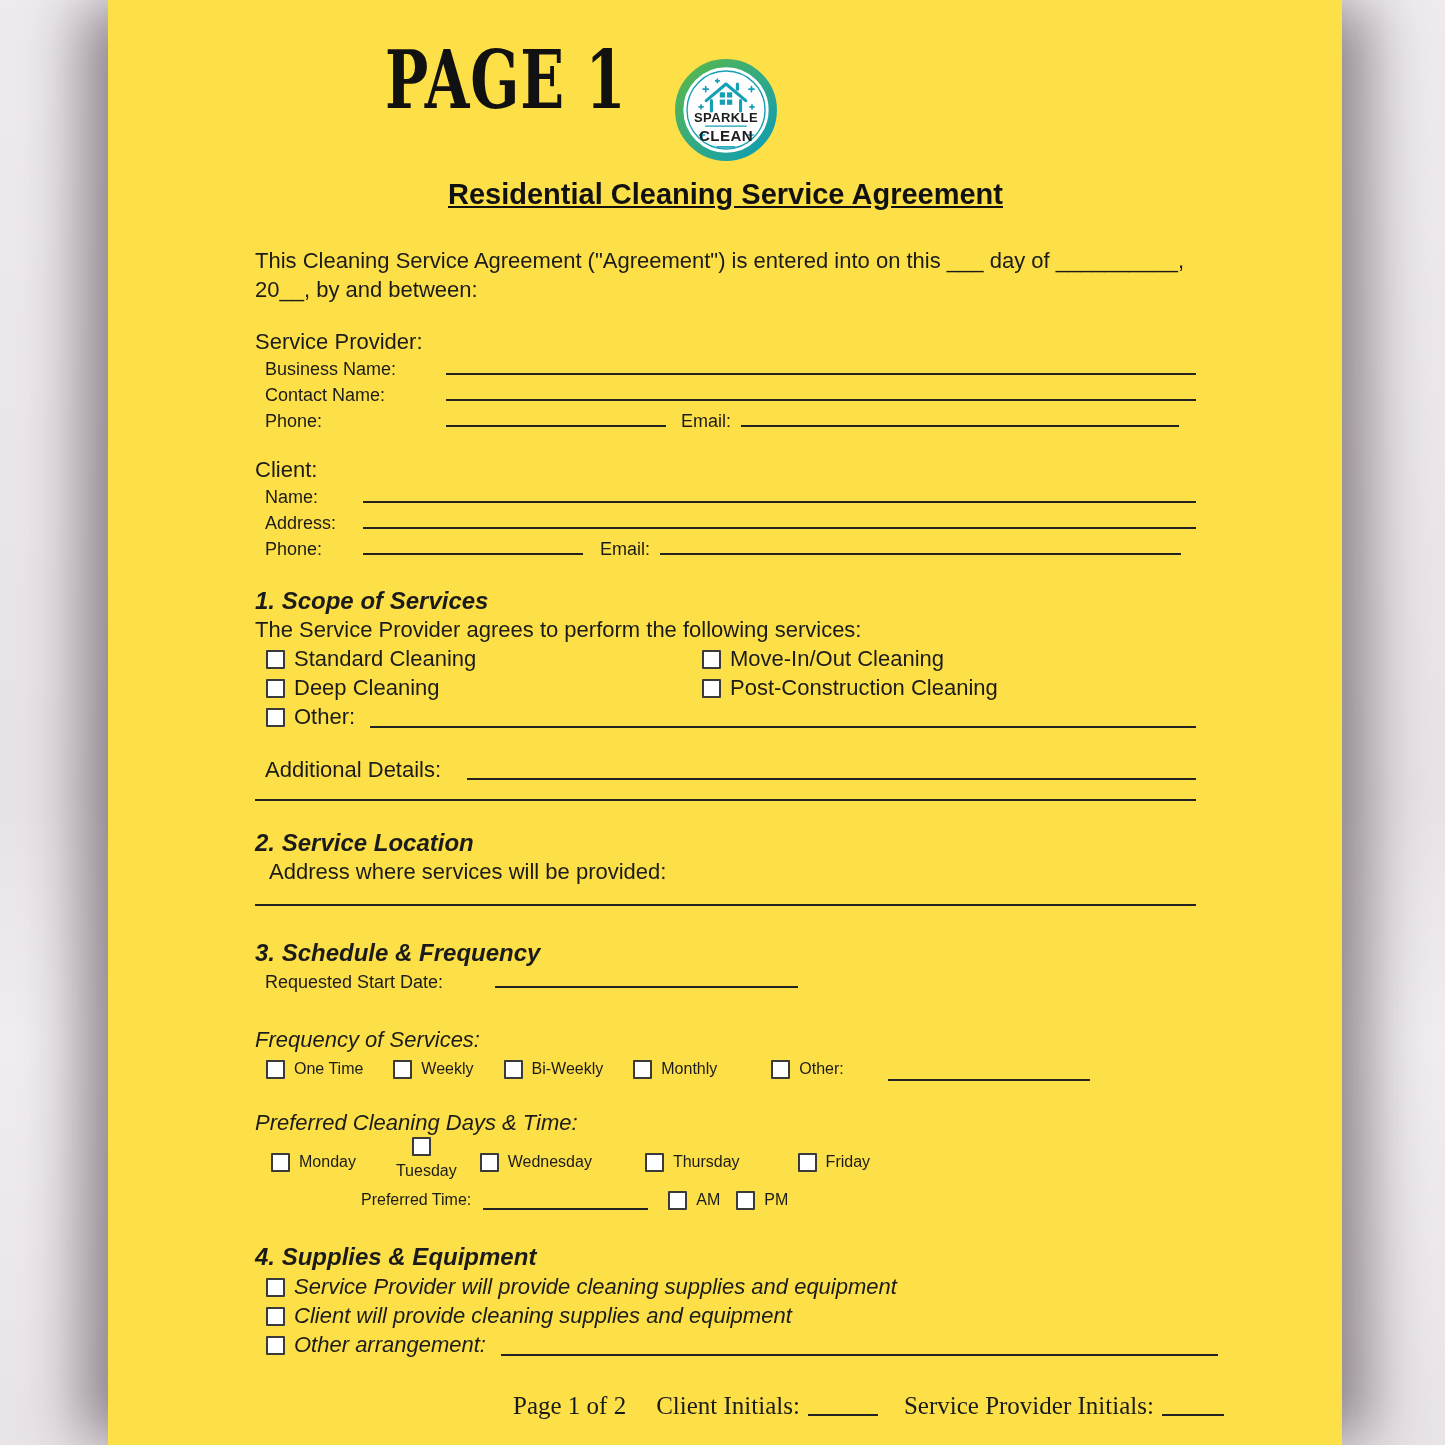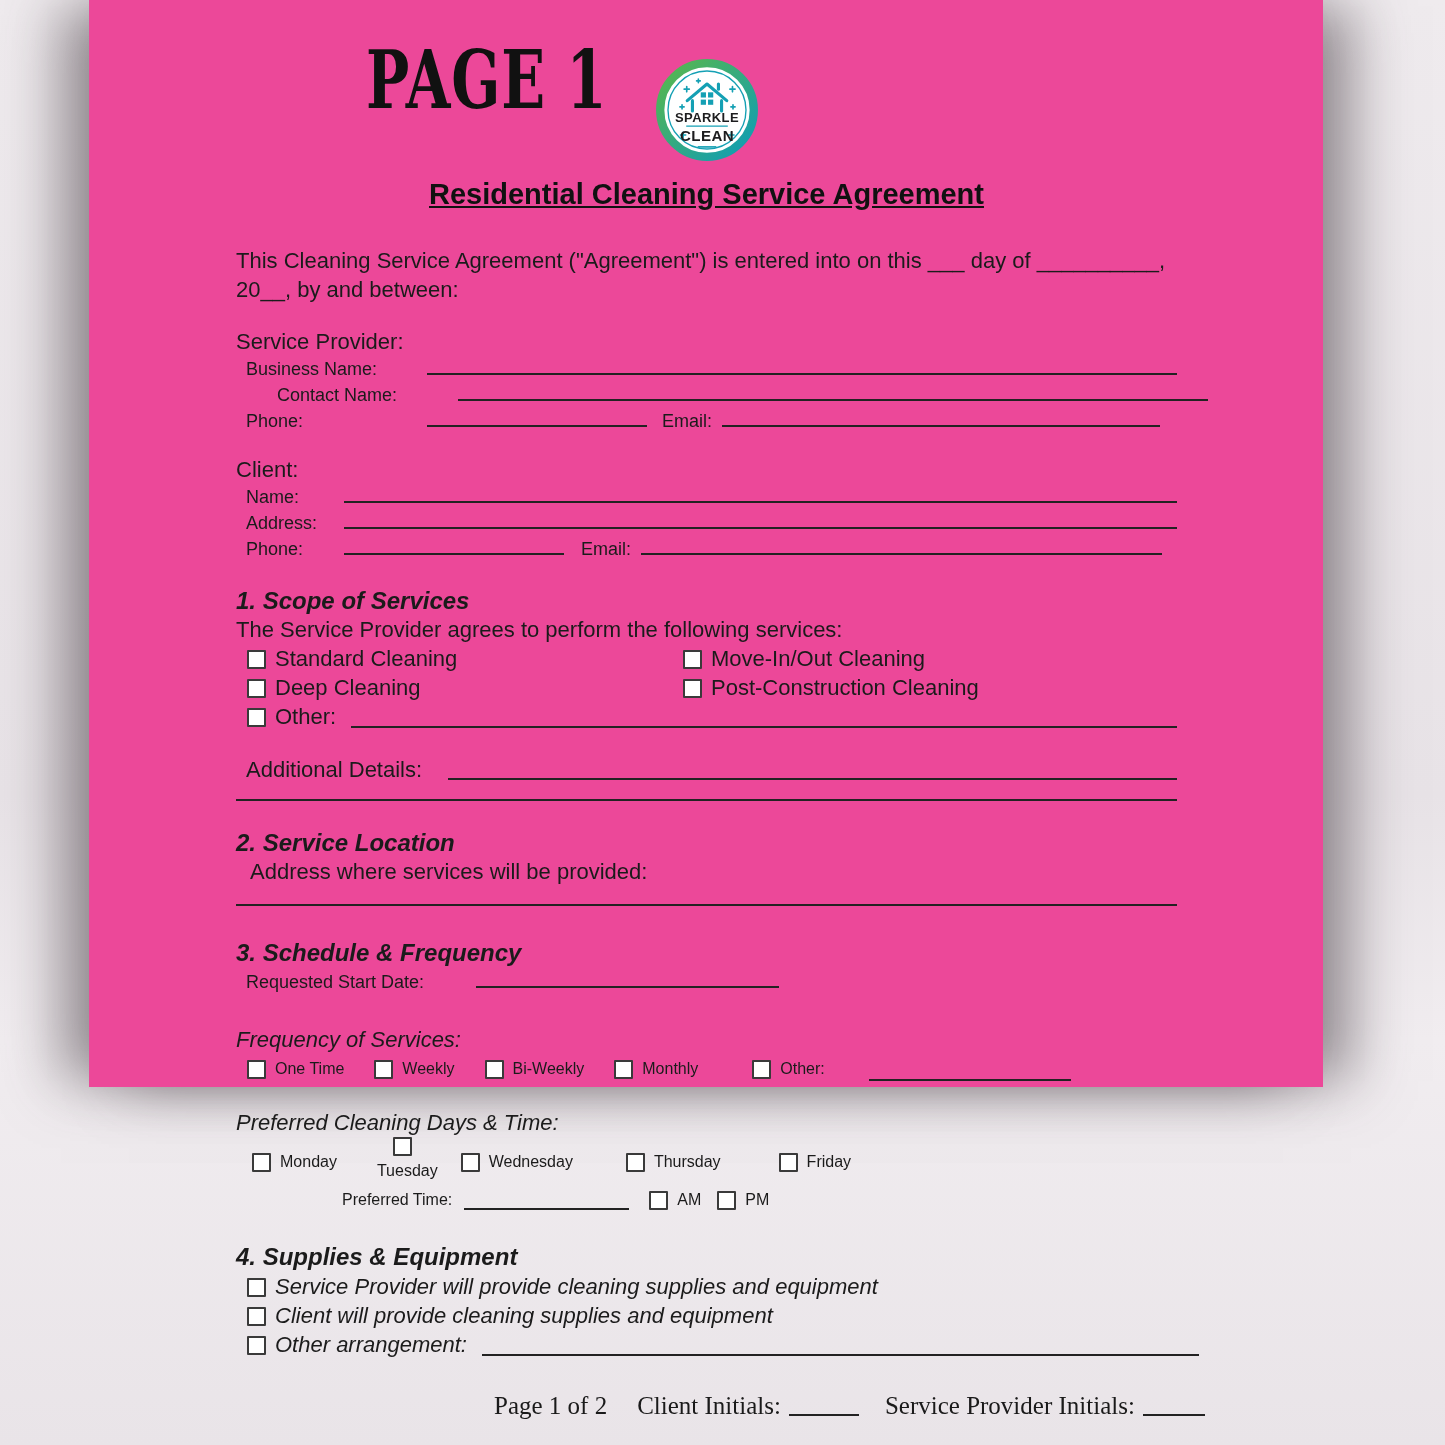--- a/index.html
+++ b/index.html
@@ -2,21 +2,21 @@
 <html><head>
 <meta charset="utf-8">
 <style>
   html,body{margin:0;padding:0;}
   body{
     width:1445px;height:1445px;overflow:hidden;
     background:linear-gradient(180deg,#efebee 0%,#e8e3e7 55%,#f1edf0 72%,#e9e4e8 100%);
     font-family:"Liberation Sans",sans-serif;color:#1b1b1b;
   }
   .page{
-    position:absolute;left:89px;top:0;width:1234px;height:1087px;background:#ec4899;
+    position:absolute;left:108px;top:0;width:1234px;height:1445px;background:#fde047;
     box-shadow:-34px 0 55px -6px rgba(72,62,70,.55), 34px 0 55px -6px rgba(72,62,70,.55);
   }
   .content{padding:0 146px 0 147px;position:relative;}
   
   .header{position:relative;height:172px;}
   .page-label{
     position:absolute;left:130px;top:40px;
     font-family:"DejaVu Serif",serif;font-weight:800;font-size:80px;line-height:80px;
     letter-spacing:1px;transform:scaleX(.72);transform-origin:left top;color:#111;
   }
@@ -122,21 +122,21 @@
       <div>This Cleaning Service Agreement ("Agreement") is entered into on this ___ day of __________,</div>
       <div>20__, by and between:</div>
     </div>
 
     <div class="sp-section">
       <div class="heading">Service Provider:</div>
       <div class="row" style="padding-left:10px;">
         <span class="label-col" style="width:181px;">Business Name:</span><span class="wline" style="width:750px;"></span>
       </div>
       <div class="row" style="padding-left:10px;">
-        <span class="label-col" style="width:181px;margin-left:31px;">Contact Name:</span><span class="wline" style="width:750px;"></span>
+        <span class="label-col" style="width:181px;">Contact Name:</span><span class="wline" style="width:750px;"></span>
       </div>
       <div class="row" style="padding-left:10px;">
         <span class="label-col" style="width:181px;">Phone:</span><span class="wline" style="width:220px;"></span><span class="label-col" style="padding:0 10px 0 15px;">Email:</span><span class="wline" style="width:438px;"></span>
       </div>
     </div>
 
     <div class="client-section">
       <div class="heading">Client:</div>
       <div class="row" style="padding-left:10px;">
         <span class="label-col" style="width:98px;">Name:</span><span class="wline" style="width:833px;"></span>

